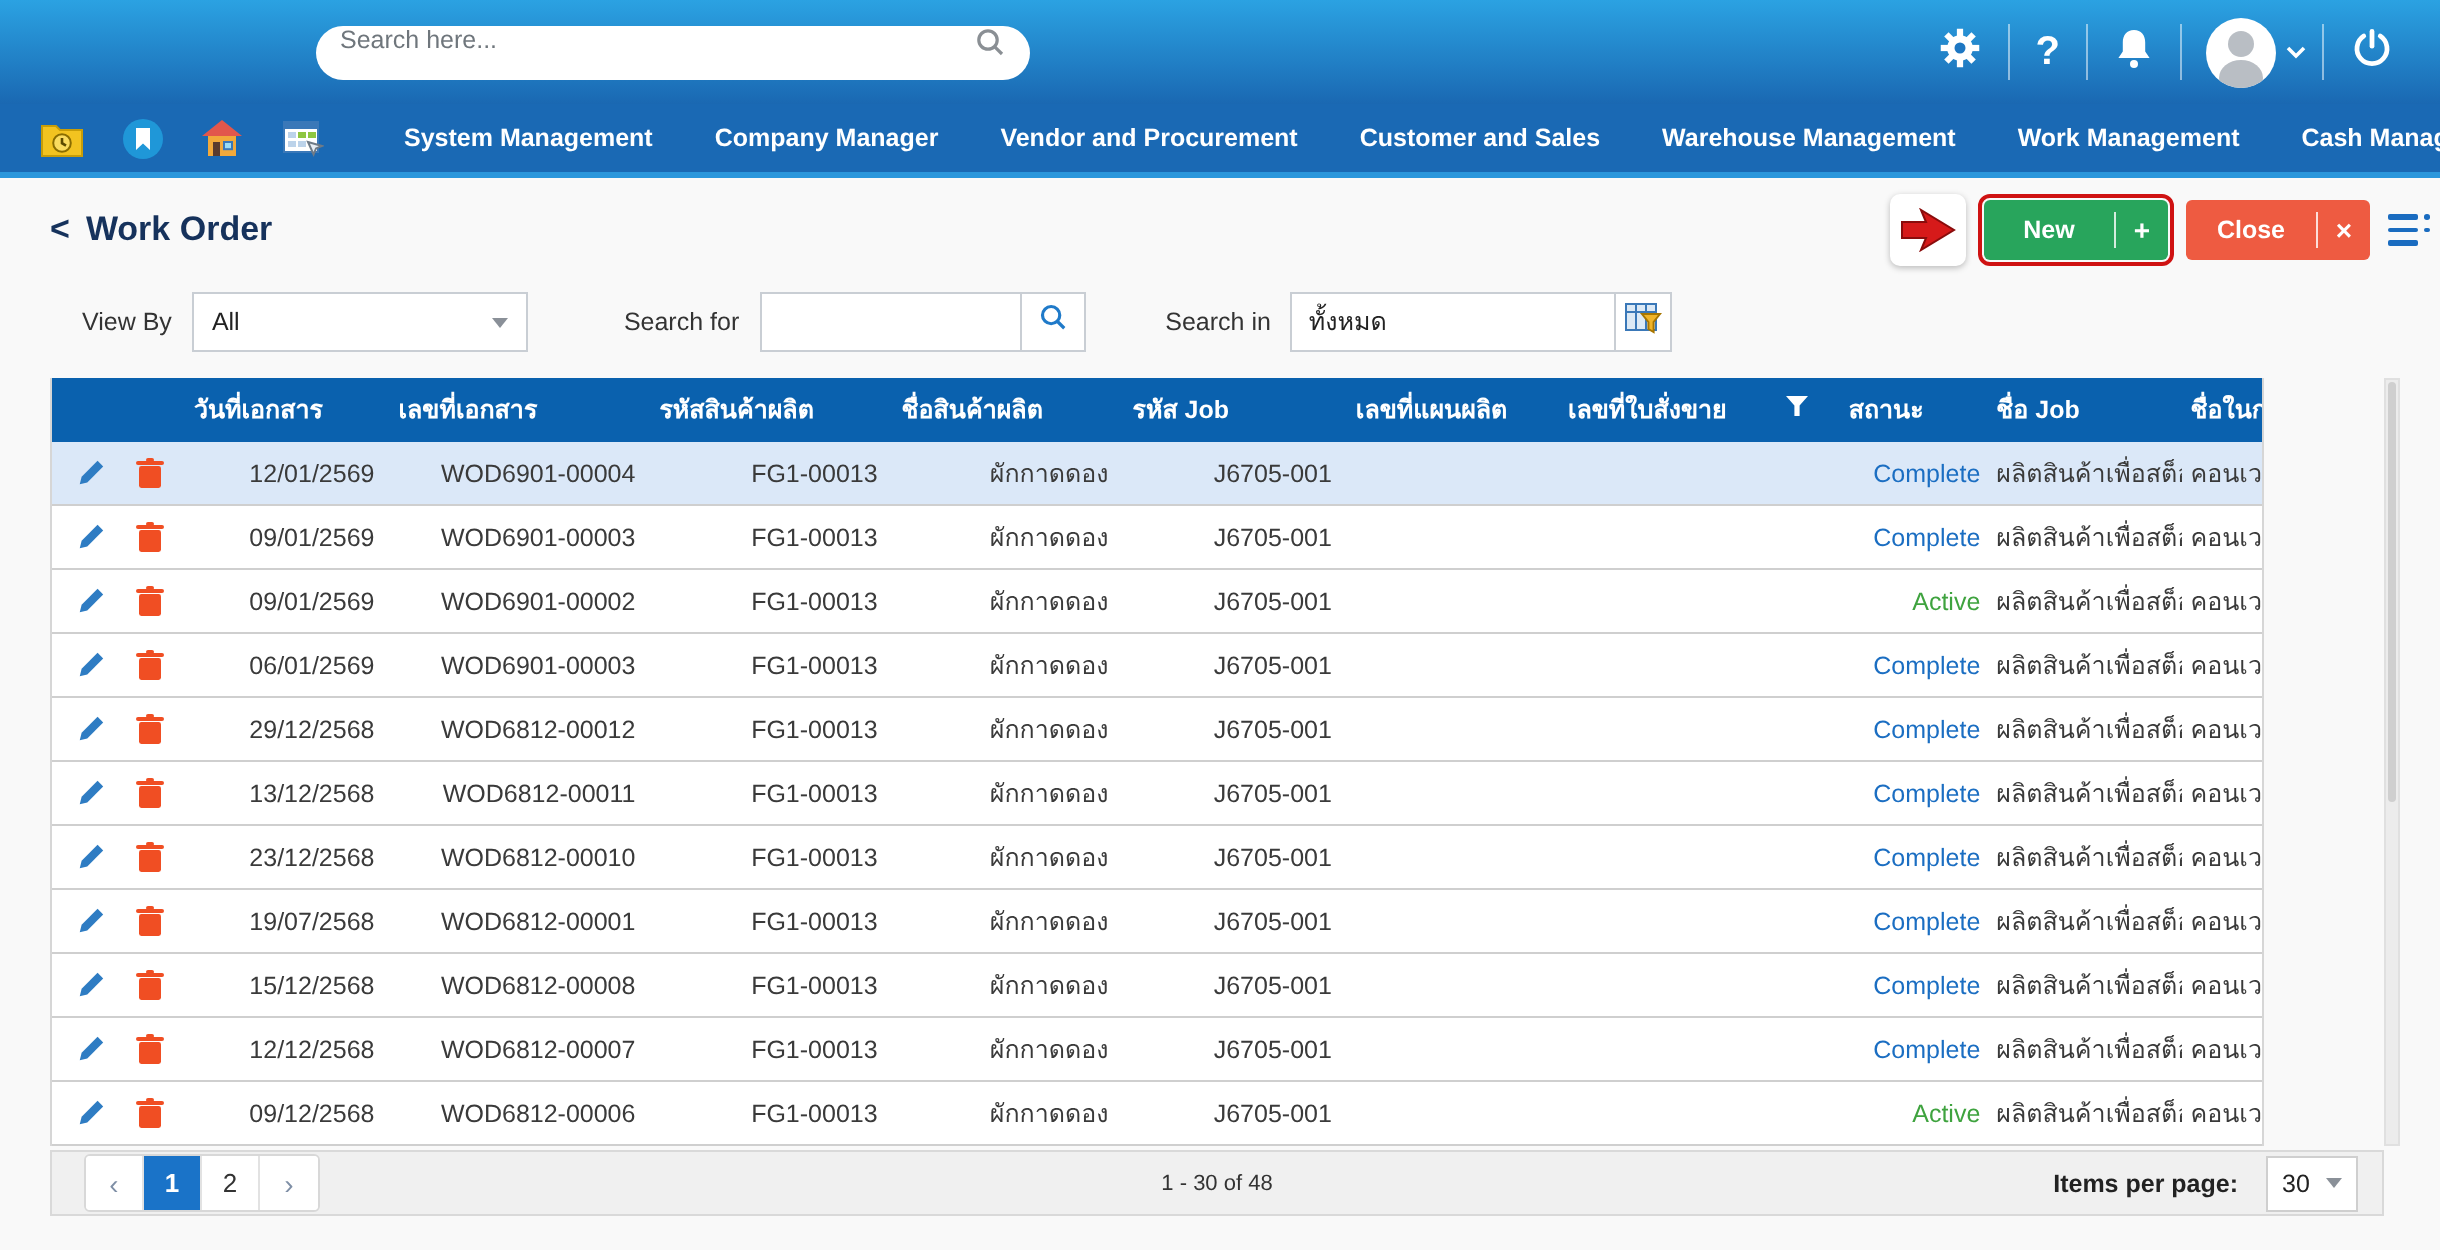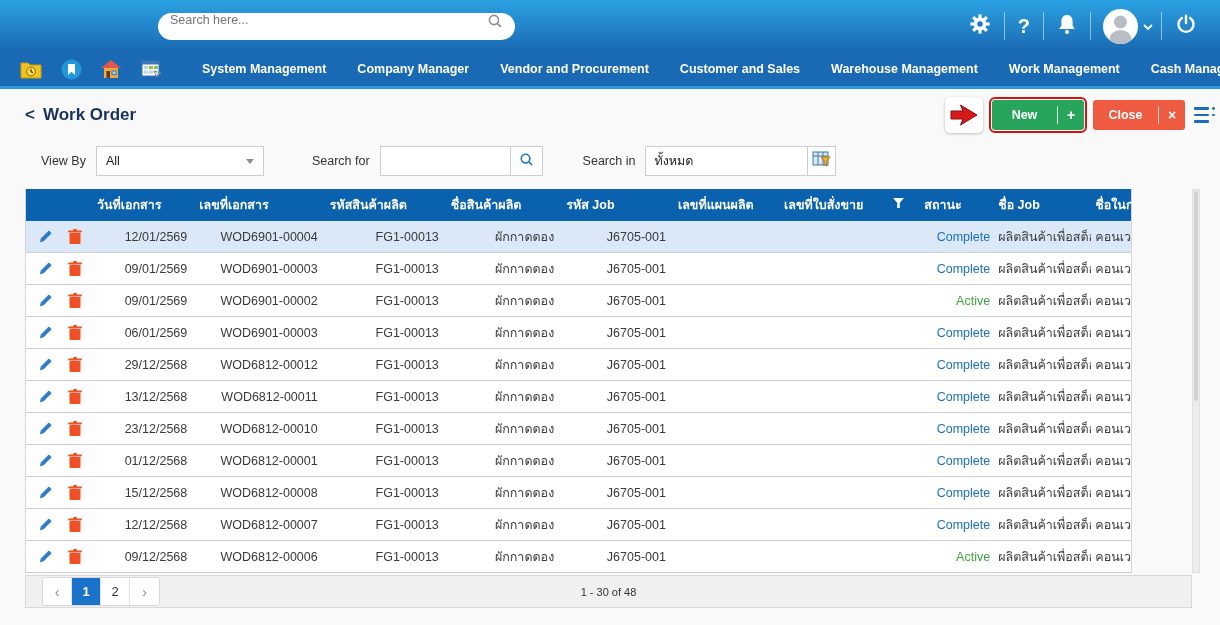--- a/index.html
+++ b/index.html
@@ -486,21 +486,21 @@
                 </svg>
         </span>
         <span class="icon-btn">
           <svg width="14" height="16" viewBox="0 0 14 16">
                   <rect x="1.5" y="4" width="11" height="11" rx="1.2" fill="#f04e23"></rect>
                   <rect x="0" y="1.5" width="14" height="2" rx="1" fill="#f04e23"></rect>
                   <rect x="5" y="0" width="4" height="2" rx="1" fill="#f04e23"></rect>
                 </svg>
         </span>
       </div>
-      <div class="cell c-date">01/12/2568</div>
+      <div class="cell c-date">19/07/2568</div>
       <div class="cell c-doc">WOD6812-00001</div>
       <div class="cell c-pcode">FG1-00013</div>
       <div class="cell c-pname">ผักกาดดอง</div>
       <div class="cell c-job">J6705-001</div>
       <div class="cell c-plan"></div>
       <div class="cell c-so" style="justify-content:flex-start"></div>
       <div class="cell c-status" style="color: rgb(27, 110, 194);">Complete</div>
       <div class="cell c-jname">ผลิตสินค้าเพื่อสต็อกi</div>
       <div class="cell c-nin">คอนเว</div>
     </div>
@@ -590,15 +590,22 @@
   </div>
 
   <div class="pagebar">
     <span class="range-text">1 - 30 of 48</span>
     <div class="pgroup">
       <div class="pbtn chev">‹</div>
       <div class="pbtn active">1</div>
       <div class="pbtn">2</div>
       <div class="pbtn chev">›</div>
     </div>
+    <div class="pright">
+      <span class="ipp-label">Items per page:</span>
+      <div class="ipp-select">
+        <span>30</span>
+        <span class="caret"></span>
+      </div>
+    </div>
   </div>
 
 </div>
 
 </body></html>

